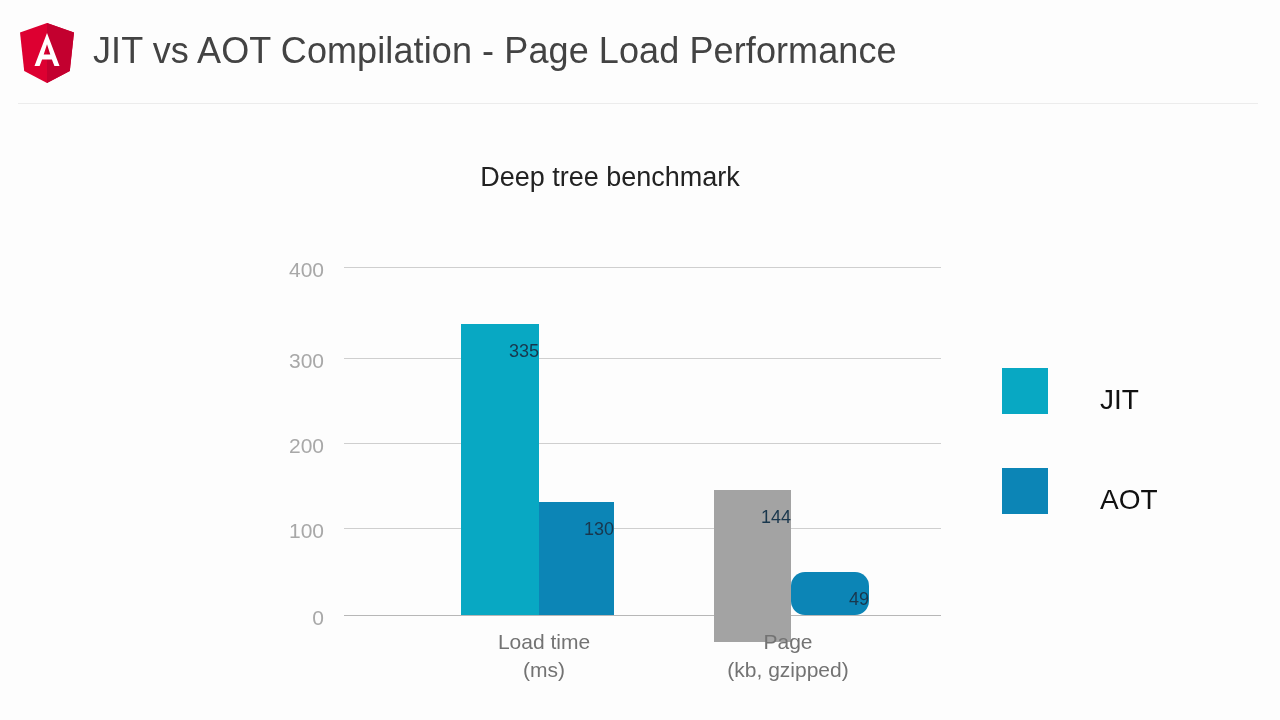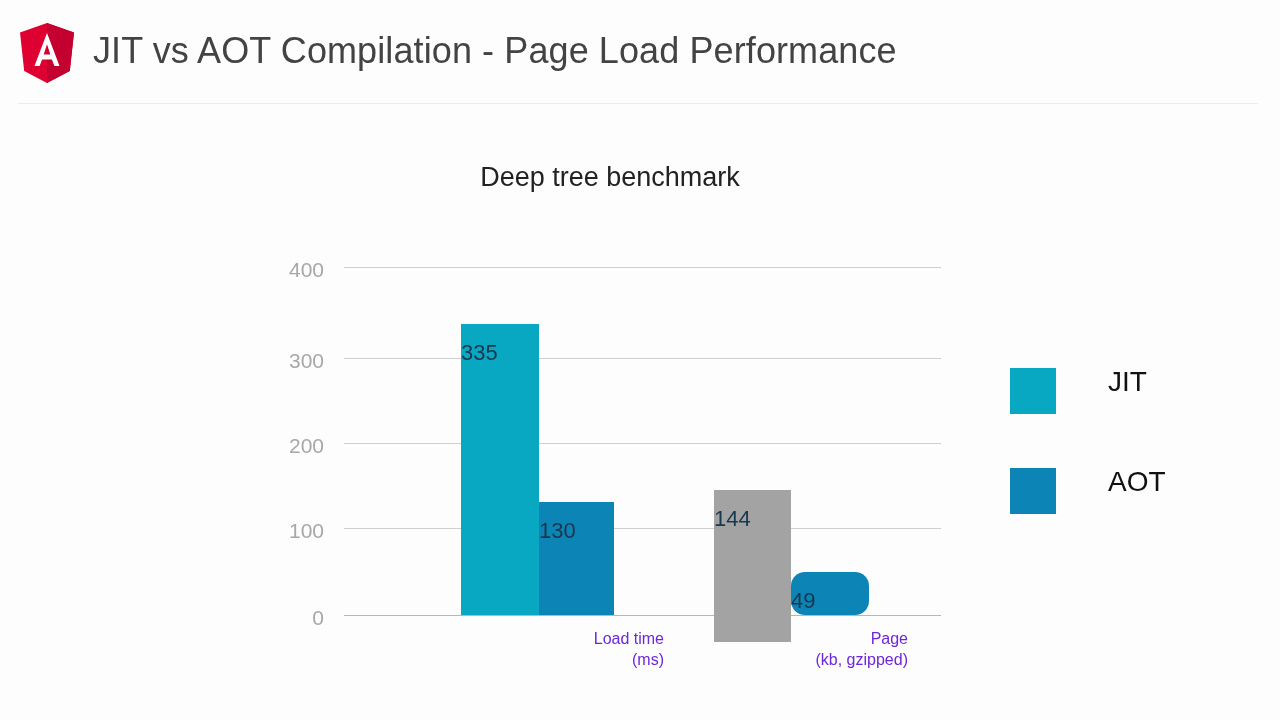--- a/index.html
+++ b/index.html
@@ -92,49 +92,48 @@
     line-height: 1;
   }
 
   .bar {
     position: absolute;
     box-sizing: border-box;
   }
   .bar-label {
     position: absolute;
     width: 100%;
-    text-align: left;
-    font-size: 22px;
+    text-align: right;
+    font-size: 18px;
     color: #19374d;
     line-height: 1;
     pointer-events: none;
   }
 
   .cat-label {
     position: absolute;
-    text-align: right;
-    font-size: 16px;
-    color: #6d28d9;
+    text-align: center;
+    font-size: 21px;
+    color: #737373;
     line-height: 1.32;
     white-space: pre-line;
   }
 
   
   #chart-legend {
     position: absolute;
     left: 986px;
     top: 264px;
     width: 260px;
   }
   .legend-row {
     display: flex;
-    align-items: flex-start;
+    align-items: flex-end;
     height: 46px;
     margin-bottom: 54px;
-    margin-left: 8px;
   }
   .legend-swatch {
     width: 46px;
     height: 46px;
     flex: 0 0 auto;
   }
   .legend-text {
     margin-left: 52px;
     font-size: 28px;
     color: #111111;

